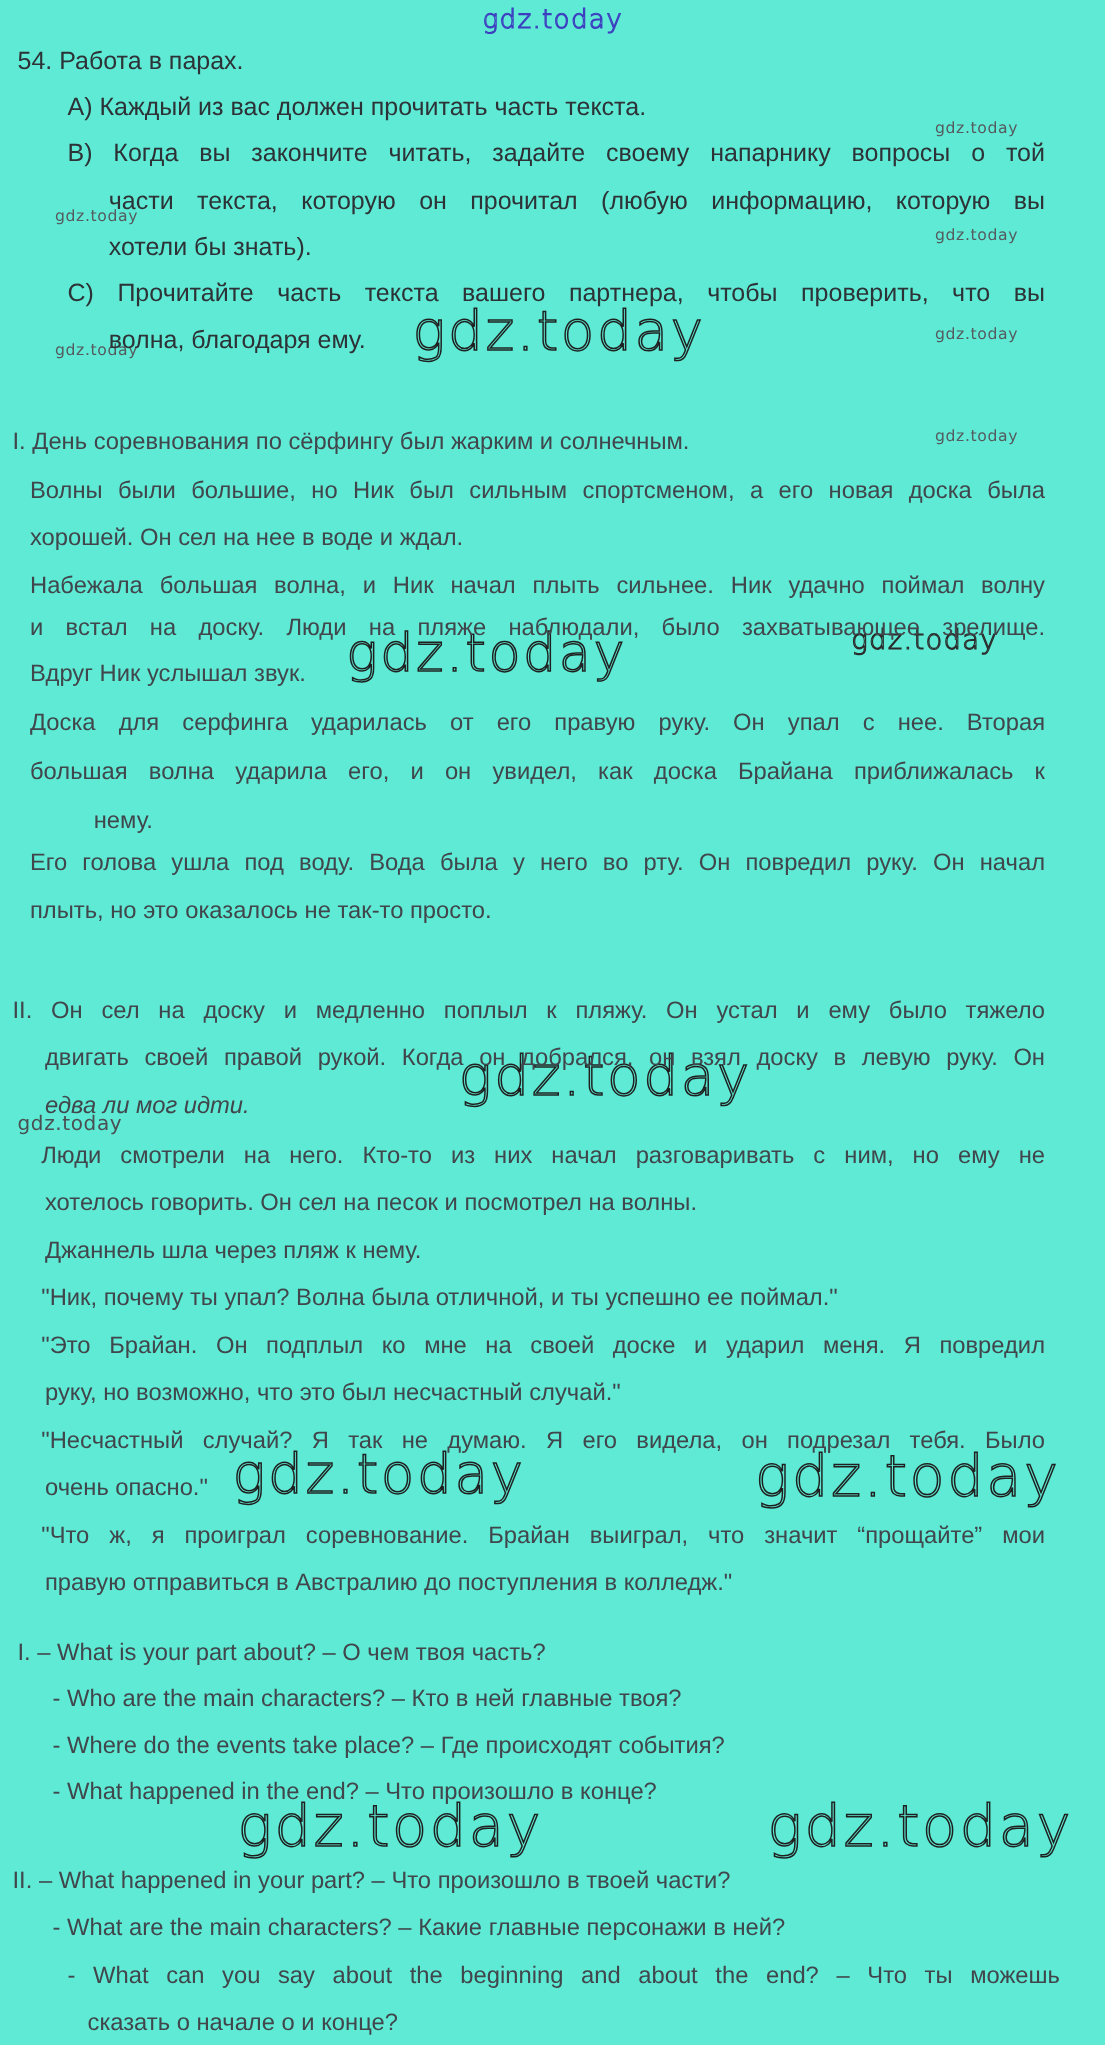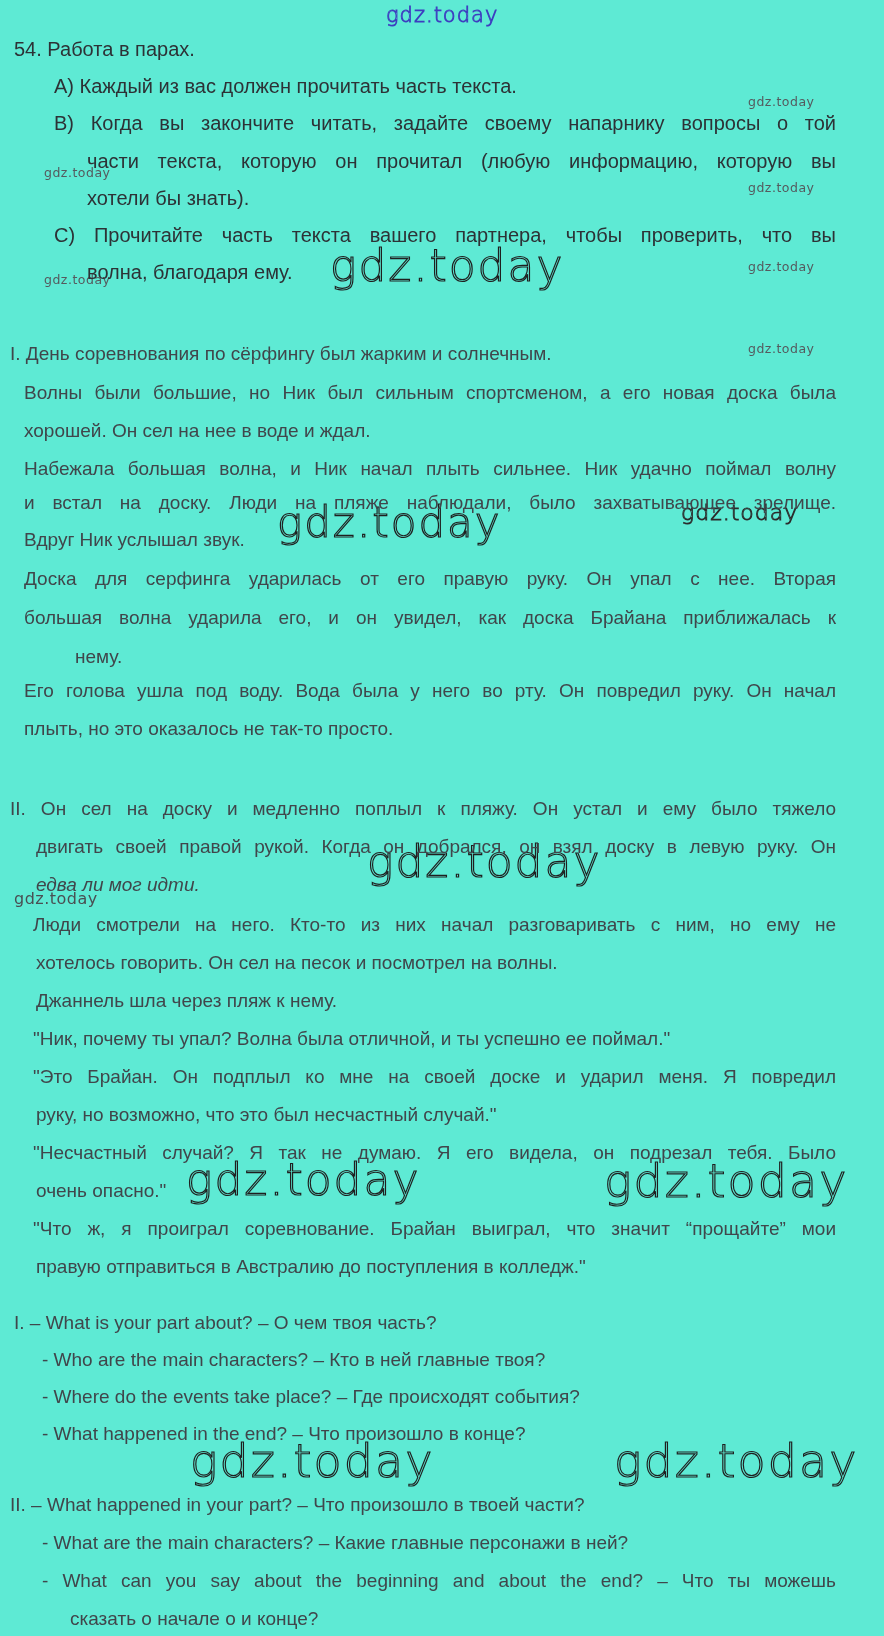--- a/index.html
+++ b/index.html
@@ -105,16 +105,16 @@
   <div class="ln j" style="left:33px;top:1216px;width:803px;">"Что ж, я проиграл соревнование. Брайан выиграл, что значит “прощайте” мои</div>
   <div class="ln" style="left:36px;top:1254px;">правую отправиться в Австралию до поступления в колледж."</div>
 
   <div class="ln" style="left:14px;top:1310px;">I. – What is your part about? – О чем твоя часть?</div>
   <div class="ln" style="left:42px;top:1347px;">- Who are the main characters? – Кто в ней главные твоя?</div>
   <div class="ln" style="left:42px;top:1384px;">- Where do the events take place? – Где происходят события?</div>
   <div class="ln" style="left:42px;top:1421px;">- What happened in the end? – Что произошло в конце?</div>
 
   <div class="ln" style="left:10px;top:1492px;">II. – What happened in your part? – Что произошло в твоей части?</div>
   <div class="ln" style="left:42px;top:1530px;">- What are the main characters? – Какие главные персонажи в ней?</div>
-  <div class="ln j" style="left:42px;top:1568px;width:794px;">- What can you say about the beginning and about the end? – Что ты можешь</div>
+  <div class="ln j" style="left:54px;top:1568px;width:794px;">- What can you say about the beginning and about the end? – Что ты можешь</div>
   <div class="ln" style="left:70px;top:1606px;">сказать о начале о и конце?</div>
 
 </div>
 
 </body></html>

